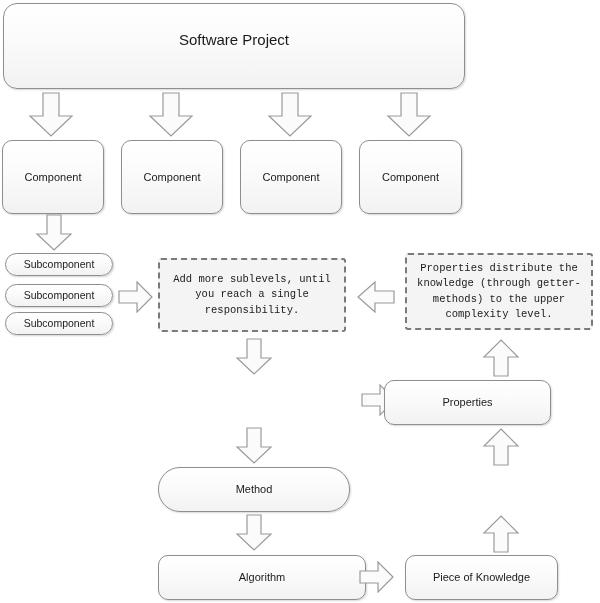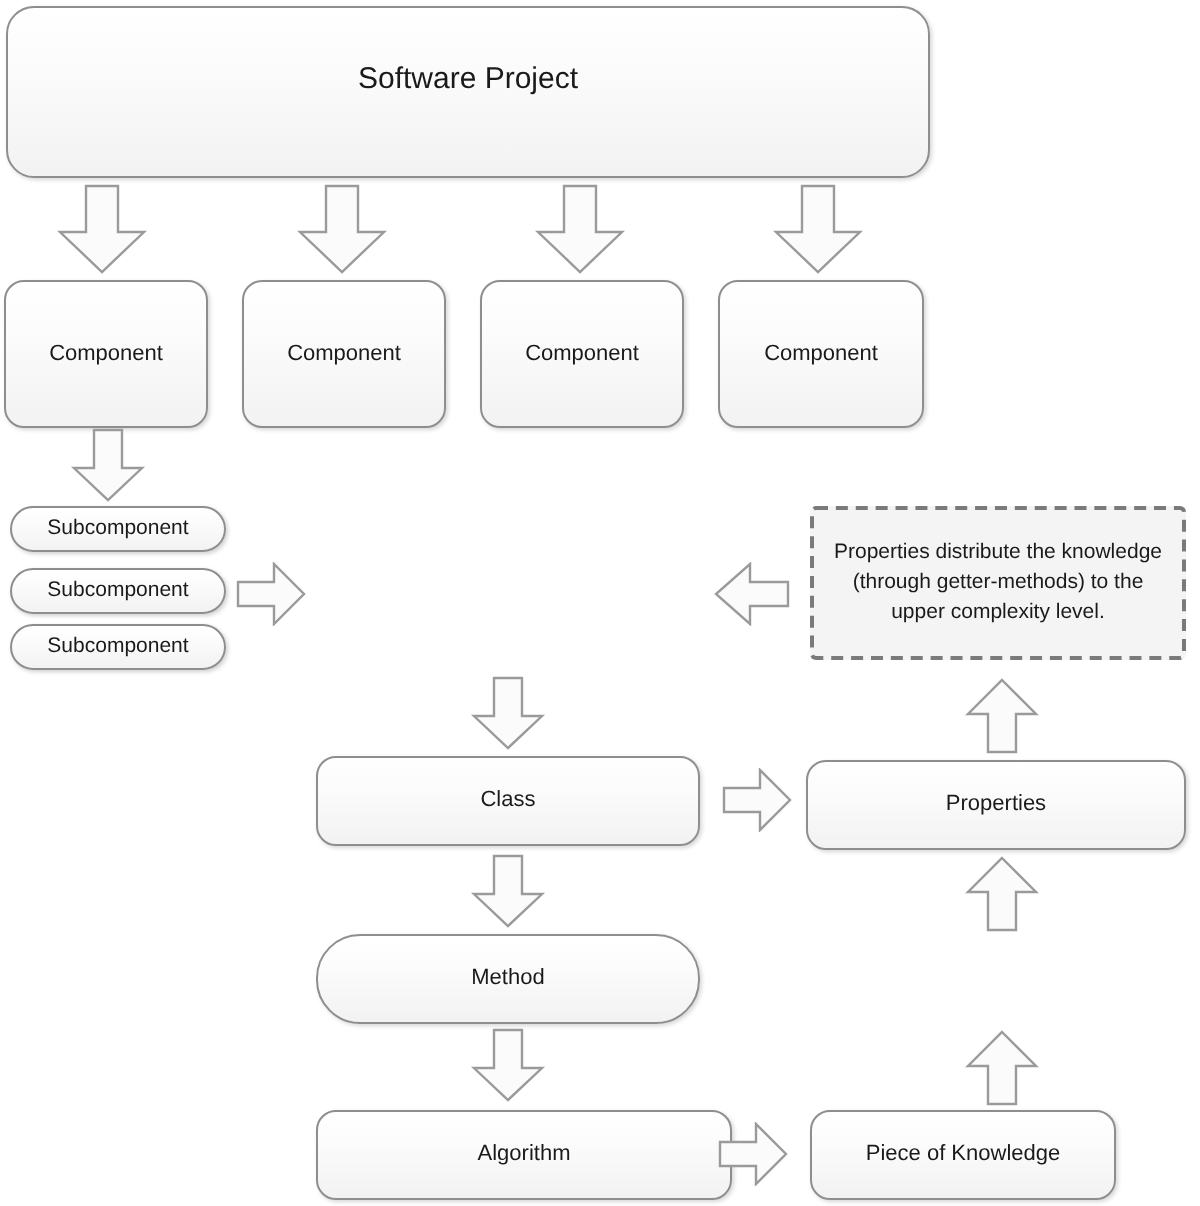--- a/index.html
+++ b/index.html
@@ -55,21 +55,21 @@
     align-items: center;
     justify-content: center;
     text-align: center;
     background: #f4f4f4;
     border: 2px dashed #7a7a7a;
     border-radius: 3px;
     font-size: 10.5px;
     line-height: 1.45;
     color: #1a1a1a;
   }
-  .dashed span { display: block; padding: 0 8px; }
+  .dashed span { display: block; padding: 0 8px; font-family: Liberation Mono, monospace; }
 
   .arrow {
     position: absolute;
   }
   .arrow svg { display: block; }
 </style>
 </head>
 <body>
 
 <div id="canvas">
@@ -127,20 +127,23 @@
   <div class="node pill" style="left:5px; top:312px; width:108px; height:23px;">
     <span>Subcomponent</span>
   </div>
 
   <div class="arrow" style="left:118px; top:281px; width:36px; height:32px;">
     <svg width="36" height="32" viewBox="0 0 36 32">
       <path d="M1 10 L19 10 L19 1 L34 16 L19 31 L19 22 L1 22 Z" fill="#fbfbfb" stroke="#9a9a9a" stroke-width="1.2"></path>
     </svg>
   </div>
 
+  <div class="dashed" style="left:158px; top:258px; width:188px; height:74px;">
+    <span>Add more sublevels, until you reach a single responsibility.</span>
+  </div>
 
   <div class="arrow" style="left:356px; top:281px; width:40px; height:32px;">
     <svg width="40" height="32" viewBox="0 0 40 32">
       <path d="M38 10 L19 10 L19 1 L2 16 L19 31 L19 22 L38 22 Z" fill="#fbfbfb" stroke="#9a9a9a" stroke-width="1.2"></path>
     </svg>
   </div>
 
   <div class="dashed" style="left:405px; top:253px; width:188px; height:77px;">
     <span>Properties distribute the knowledge (through getter-methods) to the upper complexity level.</span>
   </div>
@@ -150,31 +153,28 @@
       <path d="M13 1 L27 1 L27 20 L37 20 L20 36 L3 20 L13 20 Z" fill="#fbfbfb" stroke="#9a9a9a" stroke-width="1.2"></path>
     </svg>
   </div>
 
   <div class="arrow" style="left:481px; top:338px; width:40px; height:40px;">
     <svg width="40" height="40" viewBox="0 0 40 40">
       <path d="M20 2 L37 19 L27 19 L27 38 L13 38 L13 19 L3 19 Z" fill="#fbfbfb" stroke="#9a9a9a" stroke-width="1.2"></path>
     </svg>
   </div>
 
-  <div class="node" style="left:158px; top:378px; width:192px; height:45px;">
-    <span>Class</span>
-  </div>
 
   <div class="arrow" style="left:361px; top:384px; width:36px; height:32px;">
     <svg width="36" height="32" viewBox="0 0 36 32">
       <path d="M1 10 L19 10 L19 1 L34 16 L19 31 L19 22 L1 22 Z" fill="#fbfbfb" stroke="#9a9a9a" stroke-width="1.2"></path>
     </svg>
   </div>
 
-  <div class="node" style="left:403px; top:380px; width:190px; height:45px;">
+  <div class="node" style="left:384px; top:380px; width:167px; height:45px;">
     <span>Properties</span>
   </div>
 
   <div class="arrow" style="left:234px; top:427px; width:40px; height:38px;">
     <svg width="40" height="38" viewBox="0 0 40 38">
       <path d="M13 1 L27 1 L27 20 L37 20 L20 36 L3 20 L13 20 Z" fill="#fbfbfb" stroke="#9a9a9a" stroke-width="1.2"></path>
     </svg>
   </div>
 
   <div class="arrow" style="left:481px; top:427px; width:40px; height:40px;">

